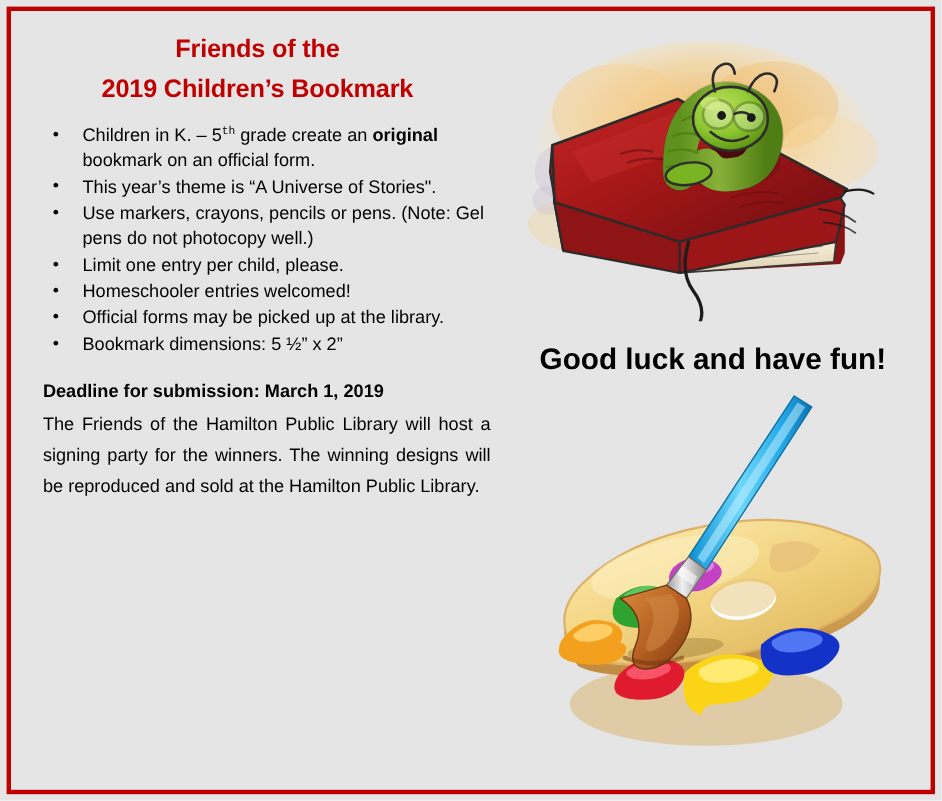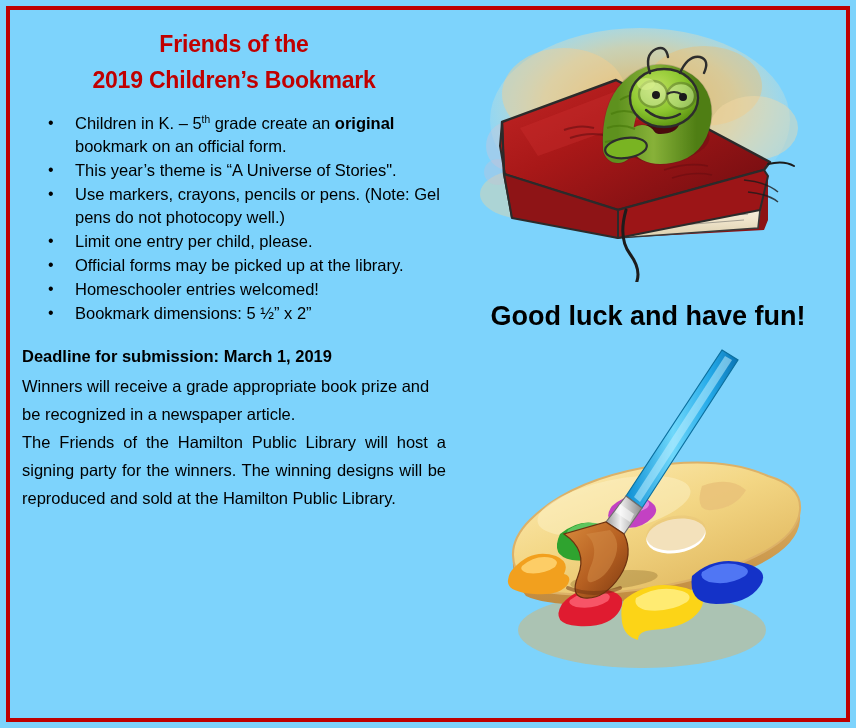--- a/index.html
+++ b/index.html
@@ -10,21 +10,21 @@
   body {
     width: 856px;
     height: 728px;
     font-family: "Liberation Sans", sans-serif;
     overflow: hidden;
   }
   .poster {
     position: relative;
     width: 856px;
     height: 728px;
-    background: #7dd3fc;
+    background: #e5e5e5;
     box-sizing: border-box;
   }
   .poster-border {
     position: absolute;
     left: 6px;
     top: 6px;
     width: 844px;
     height: 716px;
     border: 4px solid #be0000;
     box-sizing: border-box;
@@ -66,42 +66,44 @@
     position: absolute;
     left: 26px;
     top: -1px;
     font-size: 16px;
     line-height: 23px;
   }
   sup {
     font-size: 0.62em;
     vertical-align: super;
     line-height: 0;
+    font-family: Liberation Mono, monospace;
   }
   b { font-weight: bold; }
 
   .para-block {
     margin-top: 17px;
     font-size: 16.5px;
     color: #000;
     line-height: 28px;
+    margin-left: 17px;
   }
   .para-block .deadline {
     font-weight: bold;
     margin-bottom: 2px;
   }
   .para-block .p-left { text-align: left; }
   .para-block .p-just { text-align: justify; }
   .para-block p { margin: 0; }
 
   
   .right-col {
     position: absolute;
     left: 452px;
-    top: 18px;
+    top: 28px;
     width: 392px;
     height: 690px;
   }
   .art-book {
     position: absolute;
     left: 16px;
     top: 6px;
     width: 348px;
     height: 258px;
   }
@@ -136,28 +138,27 @@
     <div class="heading">
       <span class="hline">Friends of the</span>
       <span class="hline">2019 Children’s Bookmark</span>
     </div>
 
     <ul class="bullet-list">
       <li><span>Children in K. – 5</span><sup>th</sup><span> grade create an </span><b>original</b><span> bookmark on an official form.</span></li>
       <li>This year’s theme is “A Universe of Stories".</li>
       <li>Use markers, crayons, pencils or pens. (Note:  Gel pens do not photocopy well.)</li>
       <li>Limit one entry per child, please.</li>
+      <li>Homeschooler entries welcomed!</li>
       <li>Official forms may be picked up at the library.</li>
-      <li>Homeschooler entries welcomed!</li>
       <li>Bookmark dimensions: 5 ½” x 2”</li>
     </ul>
 
     <div class="para-block">
       <p class="deadline">Deadline for submission:  March 1, 2019</p>
-      <p class="p-left">Winners will receive a grade appropriate book prize and be recognized in a newspaper article.</p>
       <p class="p-just">The Friends of the Hamilton Public Library will host a signing party for the winners. The winning designs will be reproduced and sold at the Hamilton Public Library.</p>
     </div>
 
   </div>
 
   <div class="right-col">
 
     <div class="art-book">
       <svg viewBox="0 0 348 258" width="348" height="258">
         <defs>

